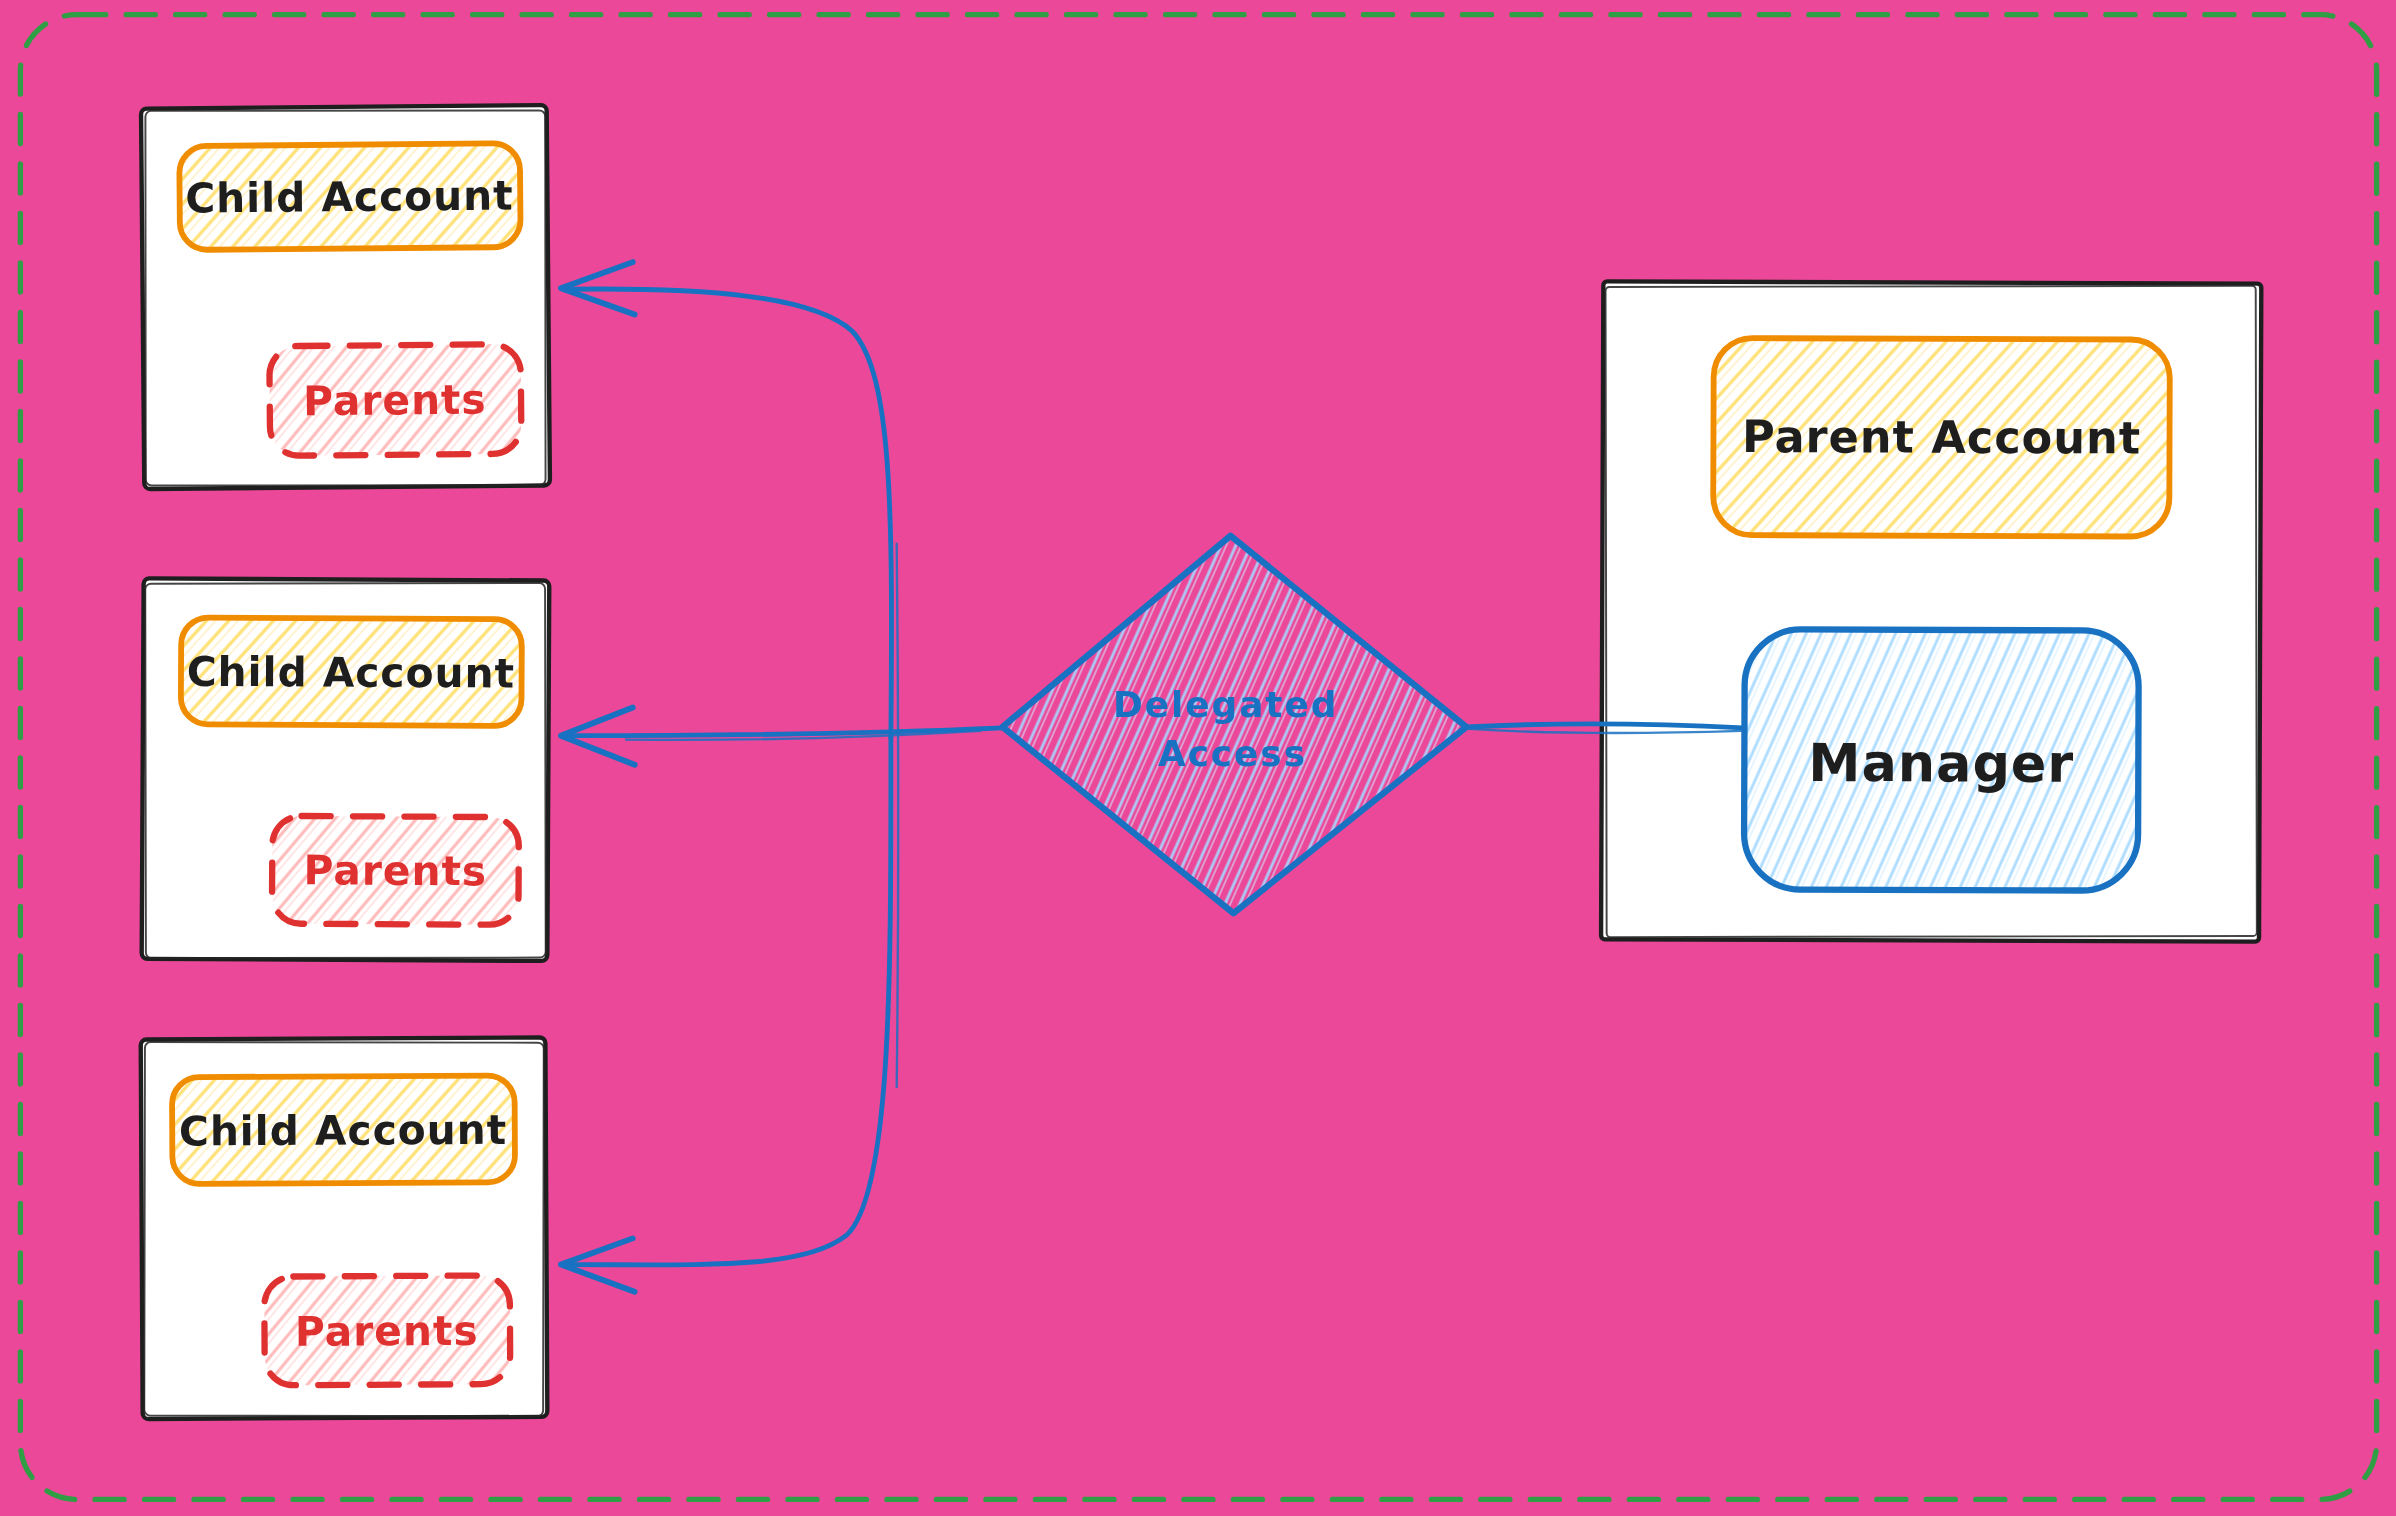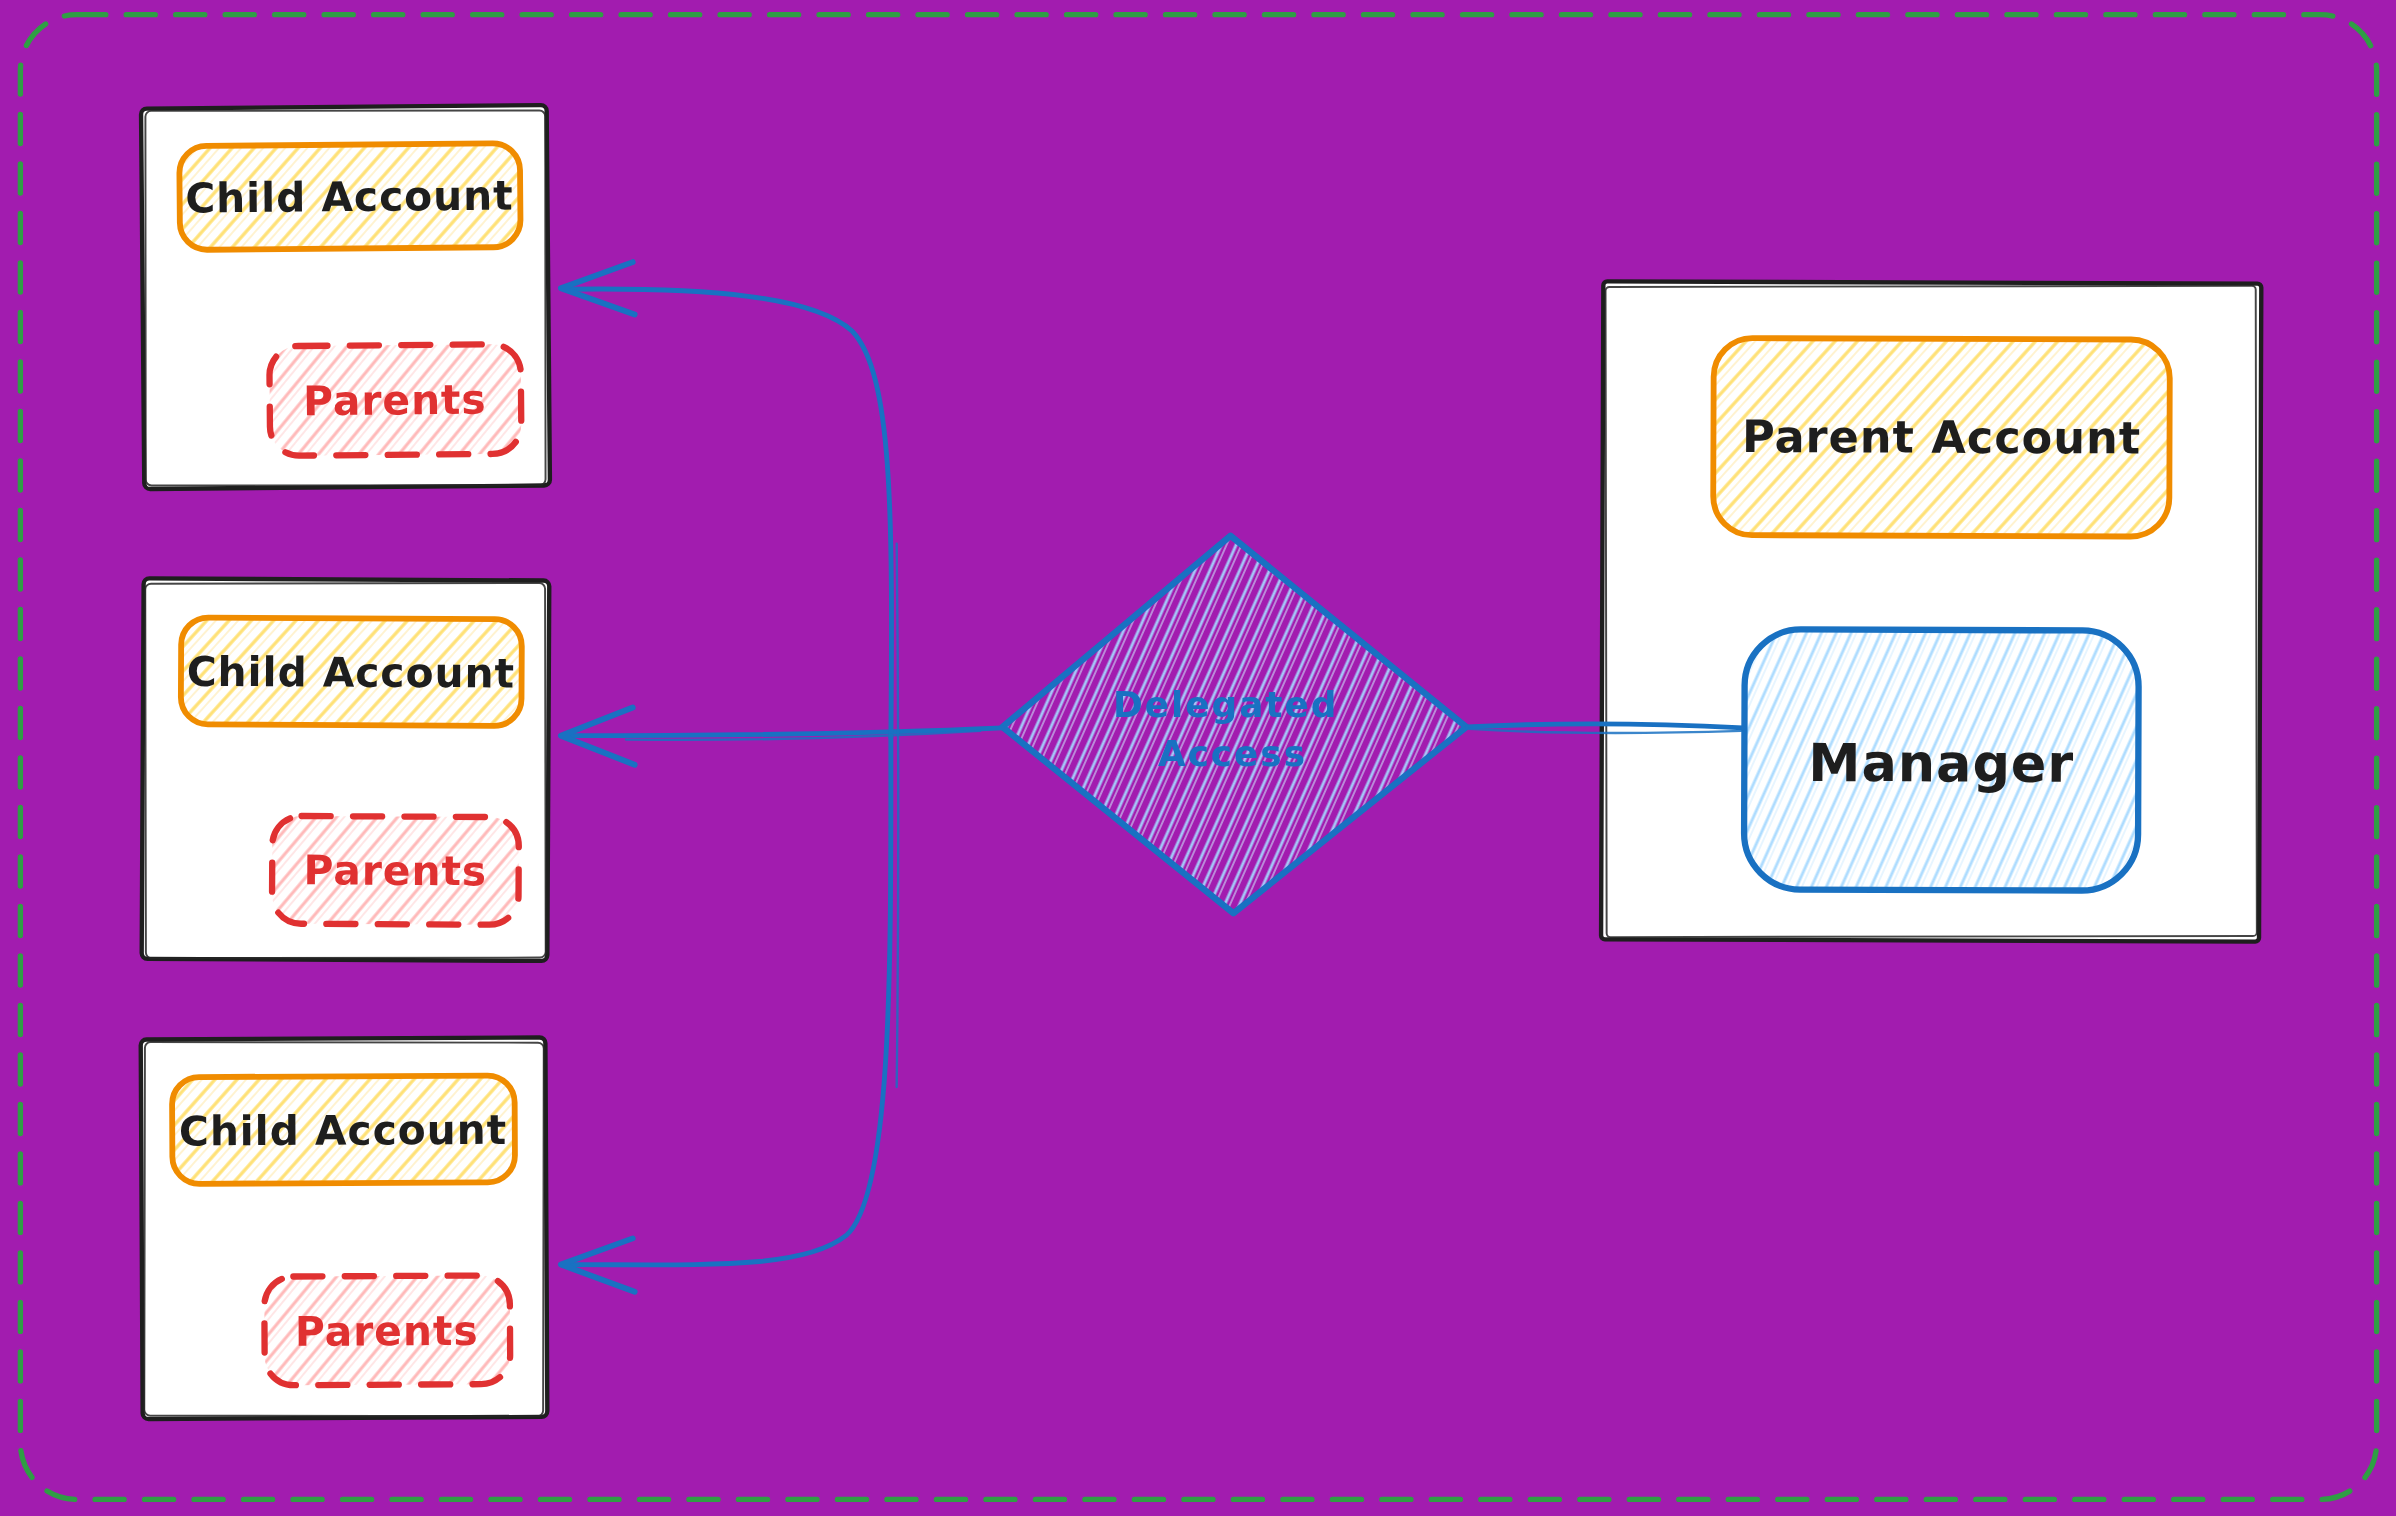--- a/index.html
+++ b/index.html
@@ -1,16 +1,16 @@
 <!DOCTYPE html>
 <html><head>
 <meta charset="utf-8">
 <style>
   html,body{margin:0;padding:0;background:#ffffff;}
-  .canvas{position:relative;width:2397px;height:1517px;background:#a21caf;overflow:hidden;}
+  .canvas{position:relative;width:2397px;height:1517px;background:#ec4899;overflow:hidden;}
   svg{position:absolute;left:0;top:0;}
   .ink  {fill:#ffffff;stroke:#1e1e1e;stroke-width:4.5;stroke-linejoin:round;}
   .ink2 {fill:none;stroke:#242424;stroke-width:2;opacity:.85;stroke-linejoin:round;}
   .badgeO{fill:url(#hy);stroke:#f08c00;stroke-width:6;stroke-linejoin:round;}
   .badgeR{fill:url(#hr);stroke:#e03131;stroke-width:6.5;stroke-dasharray:30 23;stroke-linecap:round;}
   .blueShape{fill:url(#hb);stroke:#1971c2;stroke-width:6.5;stroke-linejoin:round;}
   .arrow{fill:none;stroke:#1971c2;stroke-width:5;stroke-linecap:round;stroke-linejoin:round;}
   .arrowThin{fill:none;stroke:#1971c2;stroke-width:2.4;opacity:.85;stroke-linecap:round;}
   .ahead{fill:none;stroke:#1971c2;stroke-width:6;stroke-linecap:round;stroke-linejoin:round;}
   text{font-family:"DejaVu Sans","Liberation Sans",sans-serif;font-weight:bold;letter-spacing:1px;}

